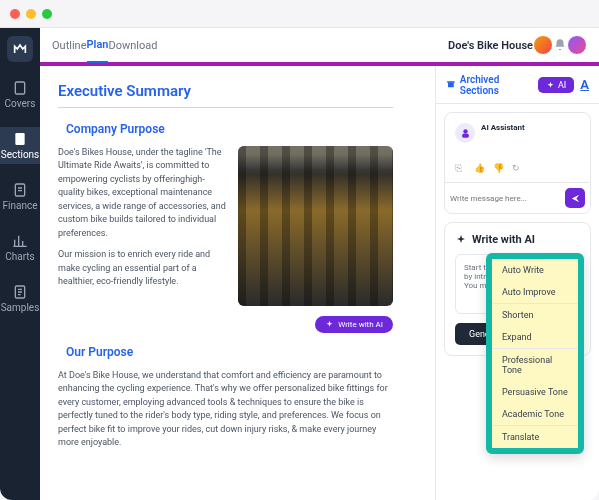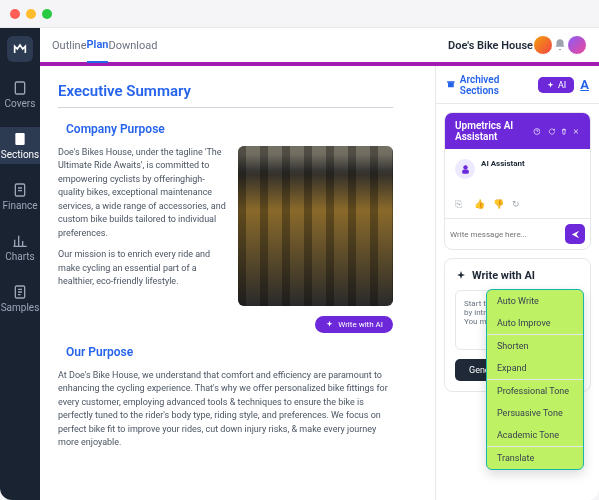--- a/index.html
+++ b/index.html
@@ -57,21 +57,21 @@
 .msg-body .name { font-weight: 700; color: #1f2937; margin-bottom: 1px; }
 .chat-actions { display: flex; gap: 8px; padding: 0 10px 8px; color: #9ca3af; }
 .chat-actions span { width: 11px; height: 11px; cursor: pointer; font-size: 9px;}
 .chat-input { display: flex; border-top: 1px solid #e5e7eb; padding: 5px; gap: 4px; align-items: center; }
 .chat-input input { flex: 1; border: none; font-size: 8px; color: #9ca3af; outline: none; }
 .send { width: 20px; height: 20px; background: #6d28d9; border-radius: 5px; display: flex; align-items: center; justify-content: center; color: #fff; cursor: pointer; }
 .write-panel { background: #fff; border: 1px solid #e5e7eb; border-radius: 8px; margin: 0 8px 8px; padding: 10px; position: relative; }
 .write-panel h3 { font-size: 11px; font-weight: 700; color: #1f2937; margin-bottom: 8px; display: flex; align-items: center; gap: 5px; }
 .write-box { border: 1px solid #e5e7eb; border-radius: 6px; padding: 8px; font-size: 8px; color: #6b7280; height: 60px; margin-bottom: 8px; }
 .gen-btn { background: #1f2937; color: #fff; border: none; padding: 6px 14px; border-radius: 5px; font-size: 9px; cursor: pointer; }
-.dropdown { position: absolute; right: 6px; top: 30px; background: #bef264; border: 1px solid #14b8a6; border-radius: 6px; box-shadow: 0 4px 12px rgba(0,0,0,0.15); width: 98px; font-size: 9px; z-index: 10; }
+.dropdown { position: absolute; right: 6px; top: 30px; background: #fef9c3; border: 6px solid #14b8a6; border-radius: 6px; box-shadow: 0 4px 12px rgba(0,0,0,0.15); width: 98px; font-size: 9px; z-index: 10; }
 .dropdown div { padding: 6px 10px; cursor: pointer; color: #374151; }
 .dropdown hr { border: none; border-top: 1px solid #e5e7eb; }
 svg { display: block; }
 </style>
 </head>
 <body>
 
 <div class="window">
   <div class="titlebar">
     <div class="dot r"></div>
@@ -170,37 +170,20 @@
             <div class="ai-badge">
               <svg width="9" height="9" viewBox="0 0 24 24" fill="currentColor">
                   <path d="M12 2l2 6 6 2-6 2-2 6-2-6-6-2 6-2z"></path>
                 </svg>
               <span>AI</span>
             </div>
             <span class="underline-a">A</span>
           </div>
 
           <div class="assistant-panel">
-            <div class="assistant-header">
-              <span>Upmetrics AI Assistant</span>
-              <svg class="ico" viewBox="0 0 24 24" fill="none" stroke="currentColor" stroke-width="2">
-                  <circle cx="12" cy="12" r="9"></circle>
-                  <path d="M9 10a3 3 0 1 1 4 3v1M12 17h0"></path>
-                </svg>
-              <div class="sp"></div>
-              <svg class="ico" viewBox="0 0 24 24" fill="none" stroke="currentColor" stroke-width="2">
-                  <path d="M20 12a8 8 0 1 1-3-6l3 2M20 4v4h-4"></path>
-                </svg>
-              <svg class="ico" viewBox="0 0 24 24" fill="none" stroke="currentColor" stroke-width="2">
-                  <path d="M6 7h12M9 7V5h6v2M8 7l1 13h6l1-13"></path>
-                </svg>
-              <svg class="ico" viewBox="0 0 24 24" fill="none" stroke="currentColor" stroke-width="2.5">
-                  <path d="M6 6l12 12M18 6L6 18"></path>
-                </svg>
-            </div>
             <div class="chat">
               <div class="msg">
                 <div class="msg-av bot">
                   <svg width="13" height="13" viewBox="0 0 24 24" fill="currentColor">
                       <circle cx="12" cy="8" r="4"></circle>
                       <rect x="6" y="12" width="12" height="8" rx="3"></rect>
                     </svg>
                 </div>
                 <div class="msg-body">
                   <div class="name">AI Assistant</div>

